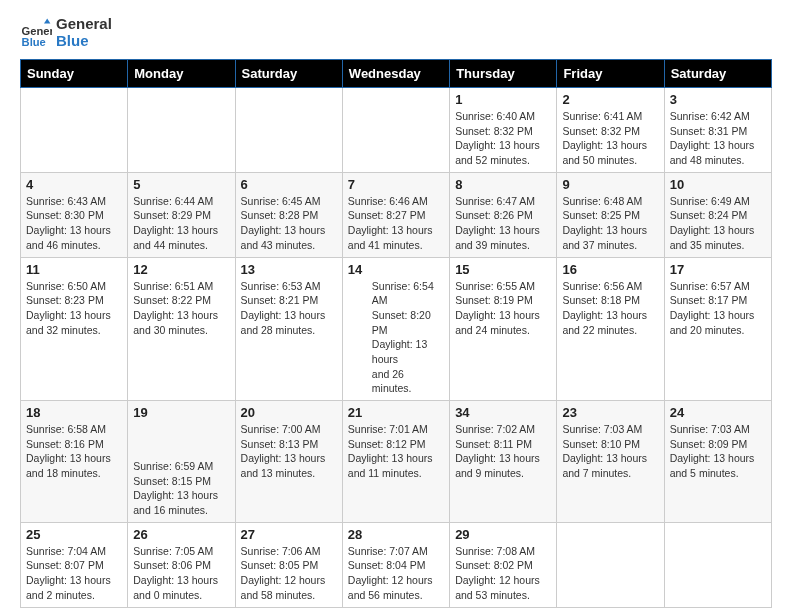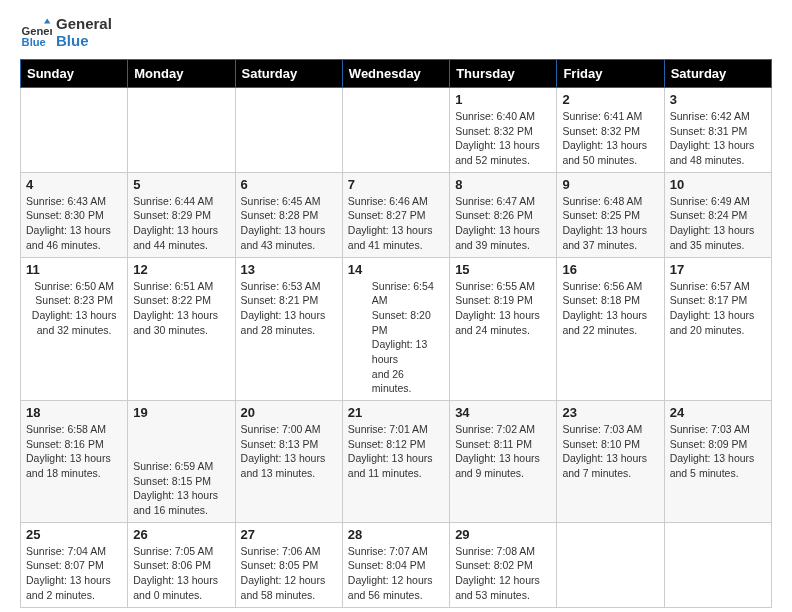--- a/index.html
+++ b/index.html
@@ -191,21 +191,21 @@
           <div class="cell-day">10</div>
           <div class="cell-info" style="white-space: pre-line;">Sunrise: 6:49 AM
 Sunset: 8:24 PM
 Daylight: 13 hours
 and 35 minutes.</div>
         </td>
       </tr>
       <tr>
         <td>
           <div class="cell-day">11</div>
-          <div class="cell-info" style="white-space: pre-line; text-align: center;">Sunrise: 6:50 AM
+          <div class="cell-info" style="white-space: pre-line;">Sunrise: 6:50 AM
 Sunset: 8:23 PM
 Daylight: 13 hours
 and 32 minutes.</div>
         </td>
         <td>
           <div class="cell-day">12</div>
           <div class="cell-info" style="white-space: pre-line;">Sunrise: 6:51 AM
 Sunset: 8:22 PM
 Daylight: 13 hours
 and 30 minutes.</div>

